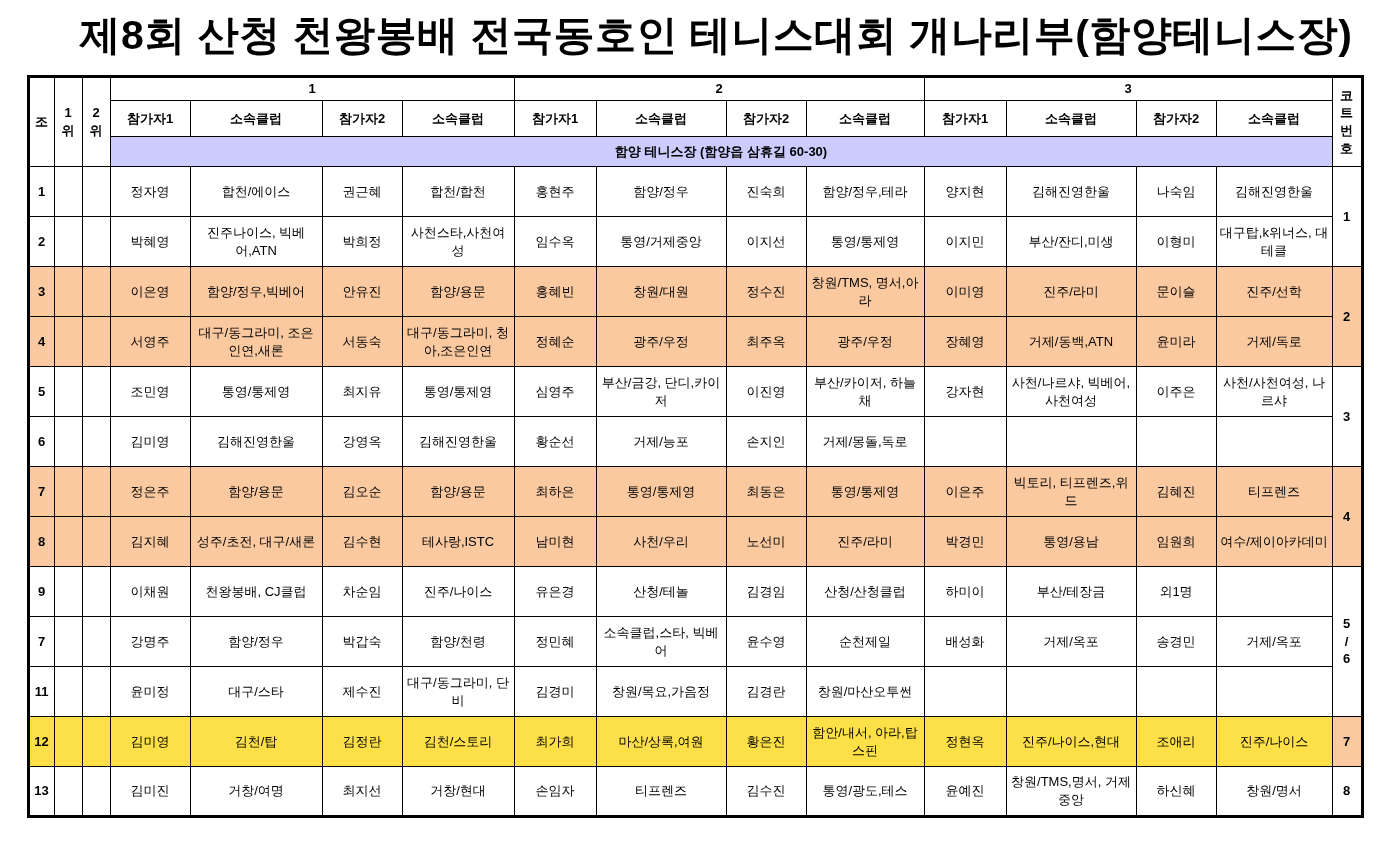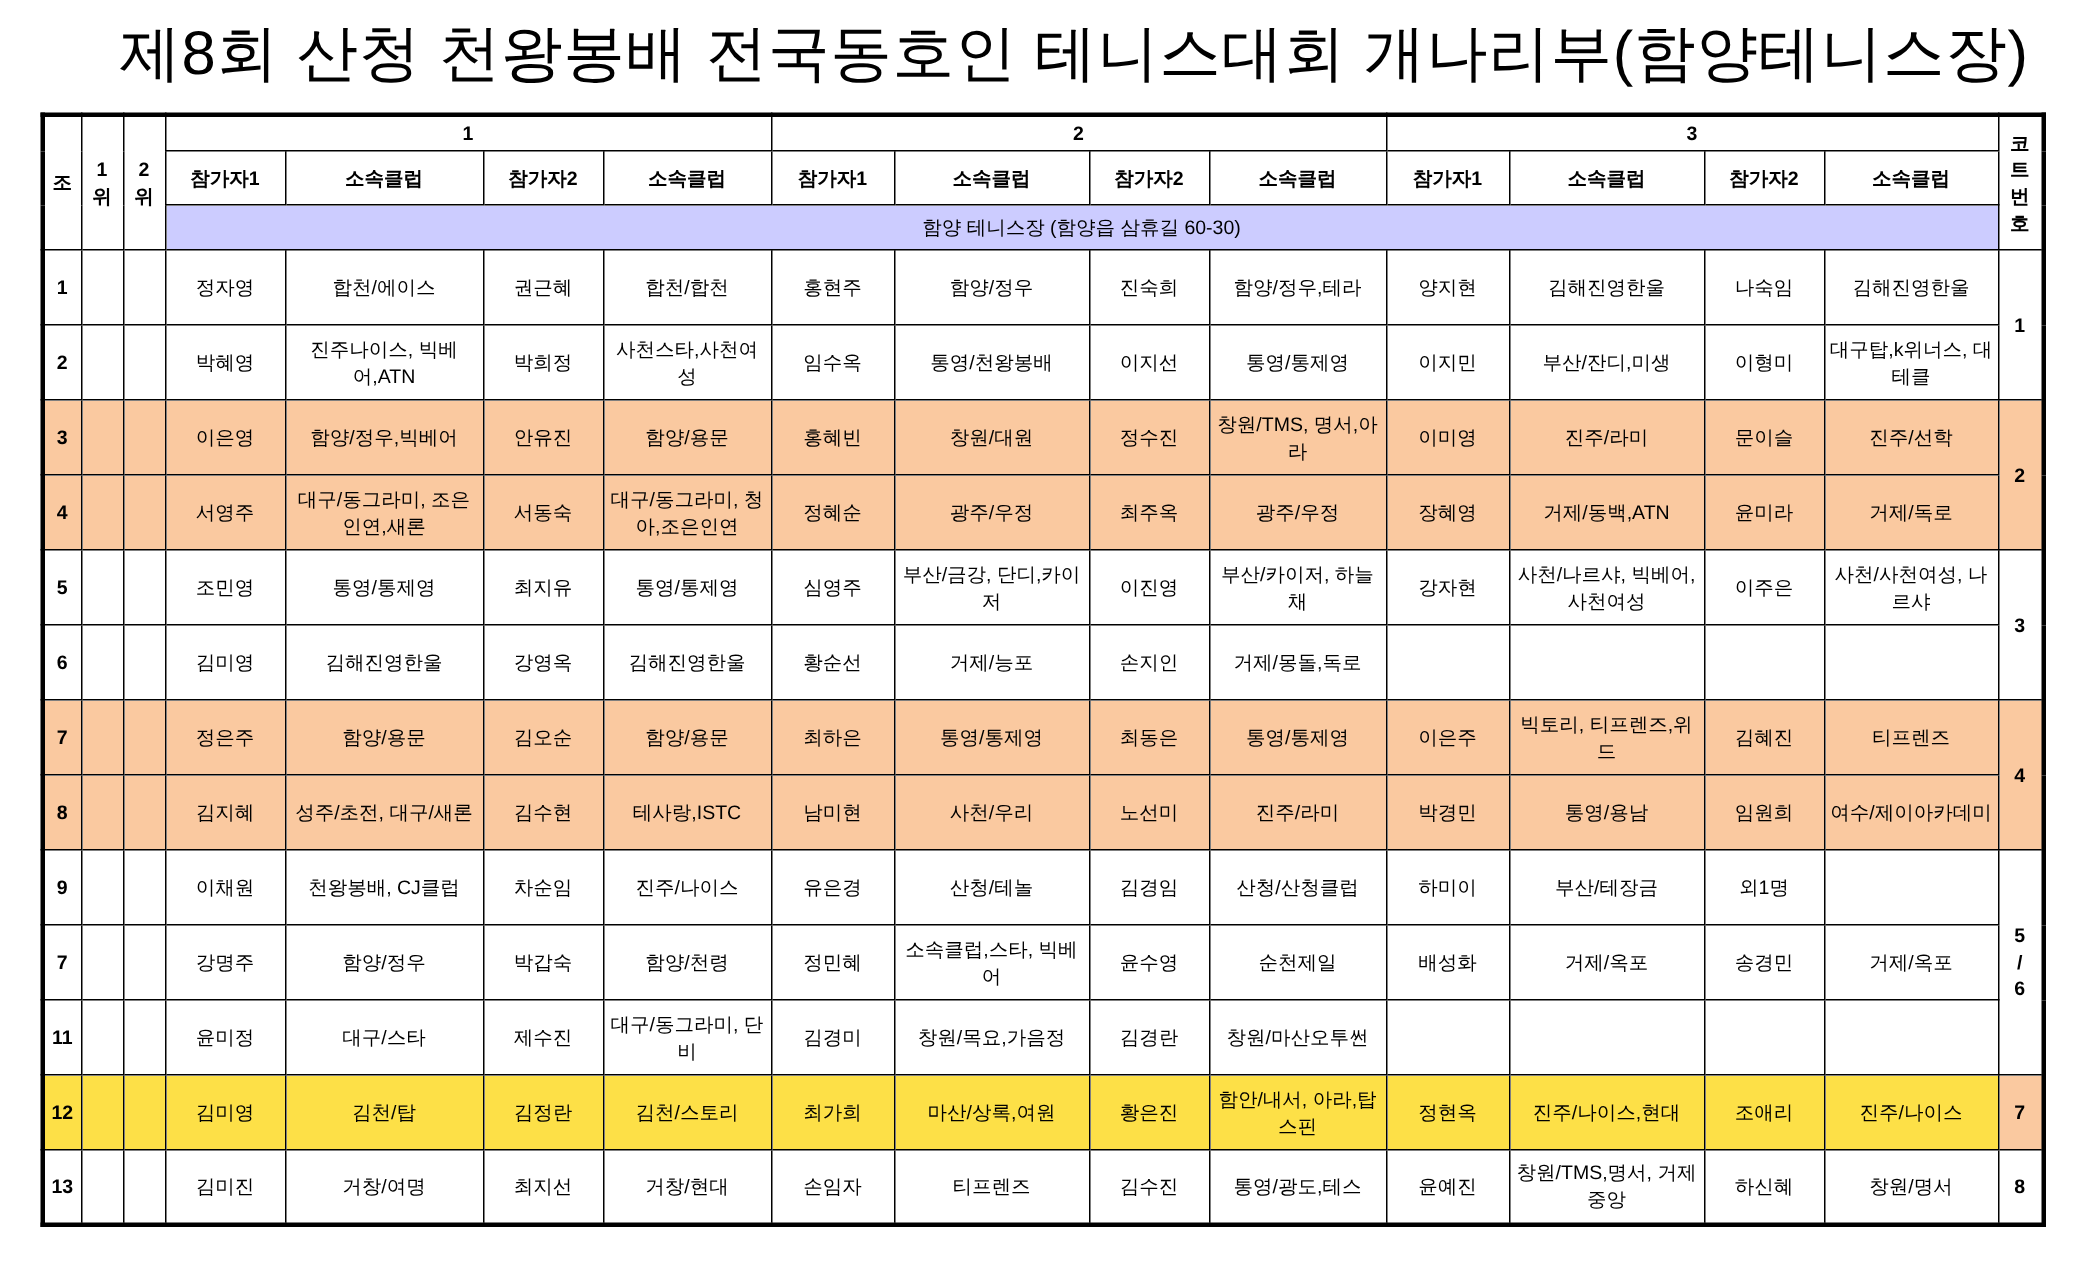--- a/index.html
+++ b/index.html
@@ -1,20 +1,20 @@
 <!DOCTYPE html>
 <html><head>
 <meta charset="utf-8">
 <style>
   html,body{margin:0;padding:0;background:#ffffff;}
   body{width:1390px;height:844px;overflow:hidden;font-family:"Liberation Sans","DejaVu Sans",sans-serif;color:#000;}
   .title{
     text-align:center;
     font-size:41px;
-    font-weight:400;
+    font-weight:700;
     letter-spacing:0.5px;
     margin:8px 0 12px 0;
     white-space:nowrap;
     padding-left:42px;
   }
   table.sheet{
     border-collapse:collapse;
     table-layout:fixed;
     margin:0 auto;
     border:3px solid #000;
@@ -29,21 +29,21 @@
     padding:1px 2px;
     font-size:13px;
     line-height:1.35;
     overflow:hidden;
   }
   .sheet thead th{font-weight:bold;}
   .secnum{height:24px;font-size:14px;}
   .subhdr th{height:33px;text-align:center;}
   .banner{
     height:27px;
-    font-weight:normal;
+    font-weight:bold;
     border-bottom:2px solid #000;
   }
   tbody tr{height:50px;}
   .rownum{font-weight:bold;}
   .prewrap{white-space:pre-line;}
   .dotted{border-left:1px dotted #000;}
   .sec-start{border-left:3px double #000;}
   .courtcell{font-weight:bold;line-height:1.15;}
   .courthdr{font-weight:bold;line-height:1.25;}
 </style>
@@ -125,21 +125,21 @@
       </tr>
       <tr>
         <td class="rownum">2</td>
         <td class=""></td>
         <td class=""></td>
         <td class="sec-start pname">박혜영</td>
         <td class="dotted pclub">진주나이스, 빅베어,ATN</td>
         <td class="dotted pname">박희정</td>
         <td class="dotted pclub">사천스타,사천여성</td>
         <td class="sec-start pname">임수옥</td>
-        <td class="dotted pclub">통영/천왕봉배</td>
+        <td class="dotted pclub">통영/거제중앙</td>
         <td class="dotted pname">이지선</td>
         <td class="dotted pclub">통영/통제영</td>
         <td class="sec-start pname">이지민</td>
         <td class="dotted pclub">부산/잔디,미생</td>
         <td class="dotted pname">이형미</td>
         <td class="dotted pclub">대구탑,k위너스, 대테클</td>
       </tr>
       <tr style="background: rgb(250, 201, 160);">
         <td class="rownum">3</td>
         <td class=""></td>

